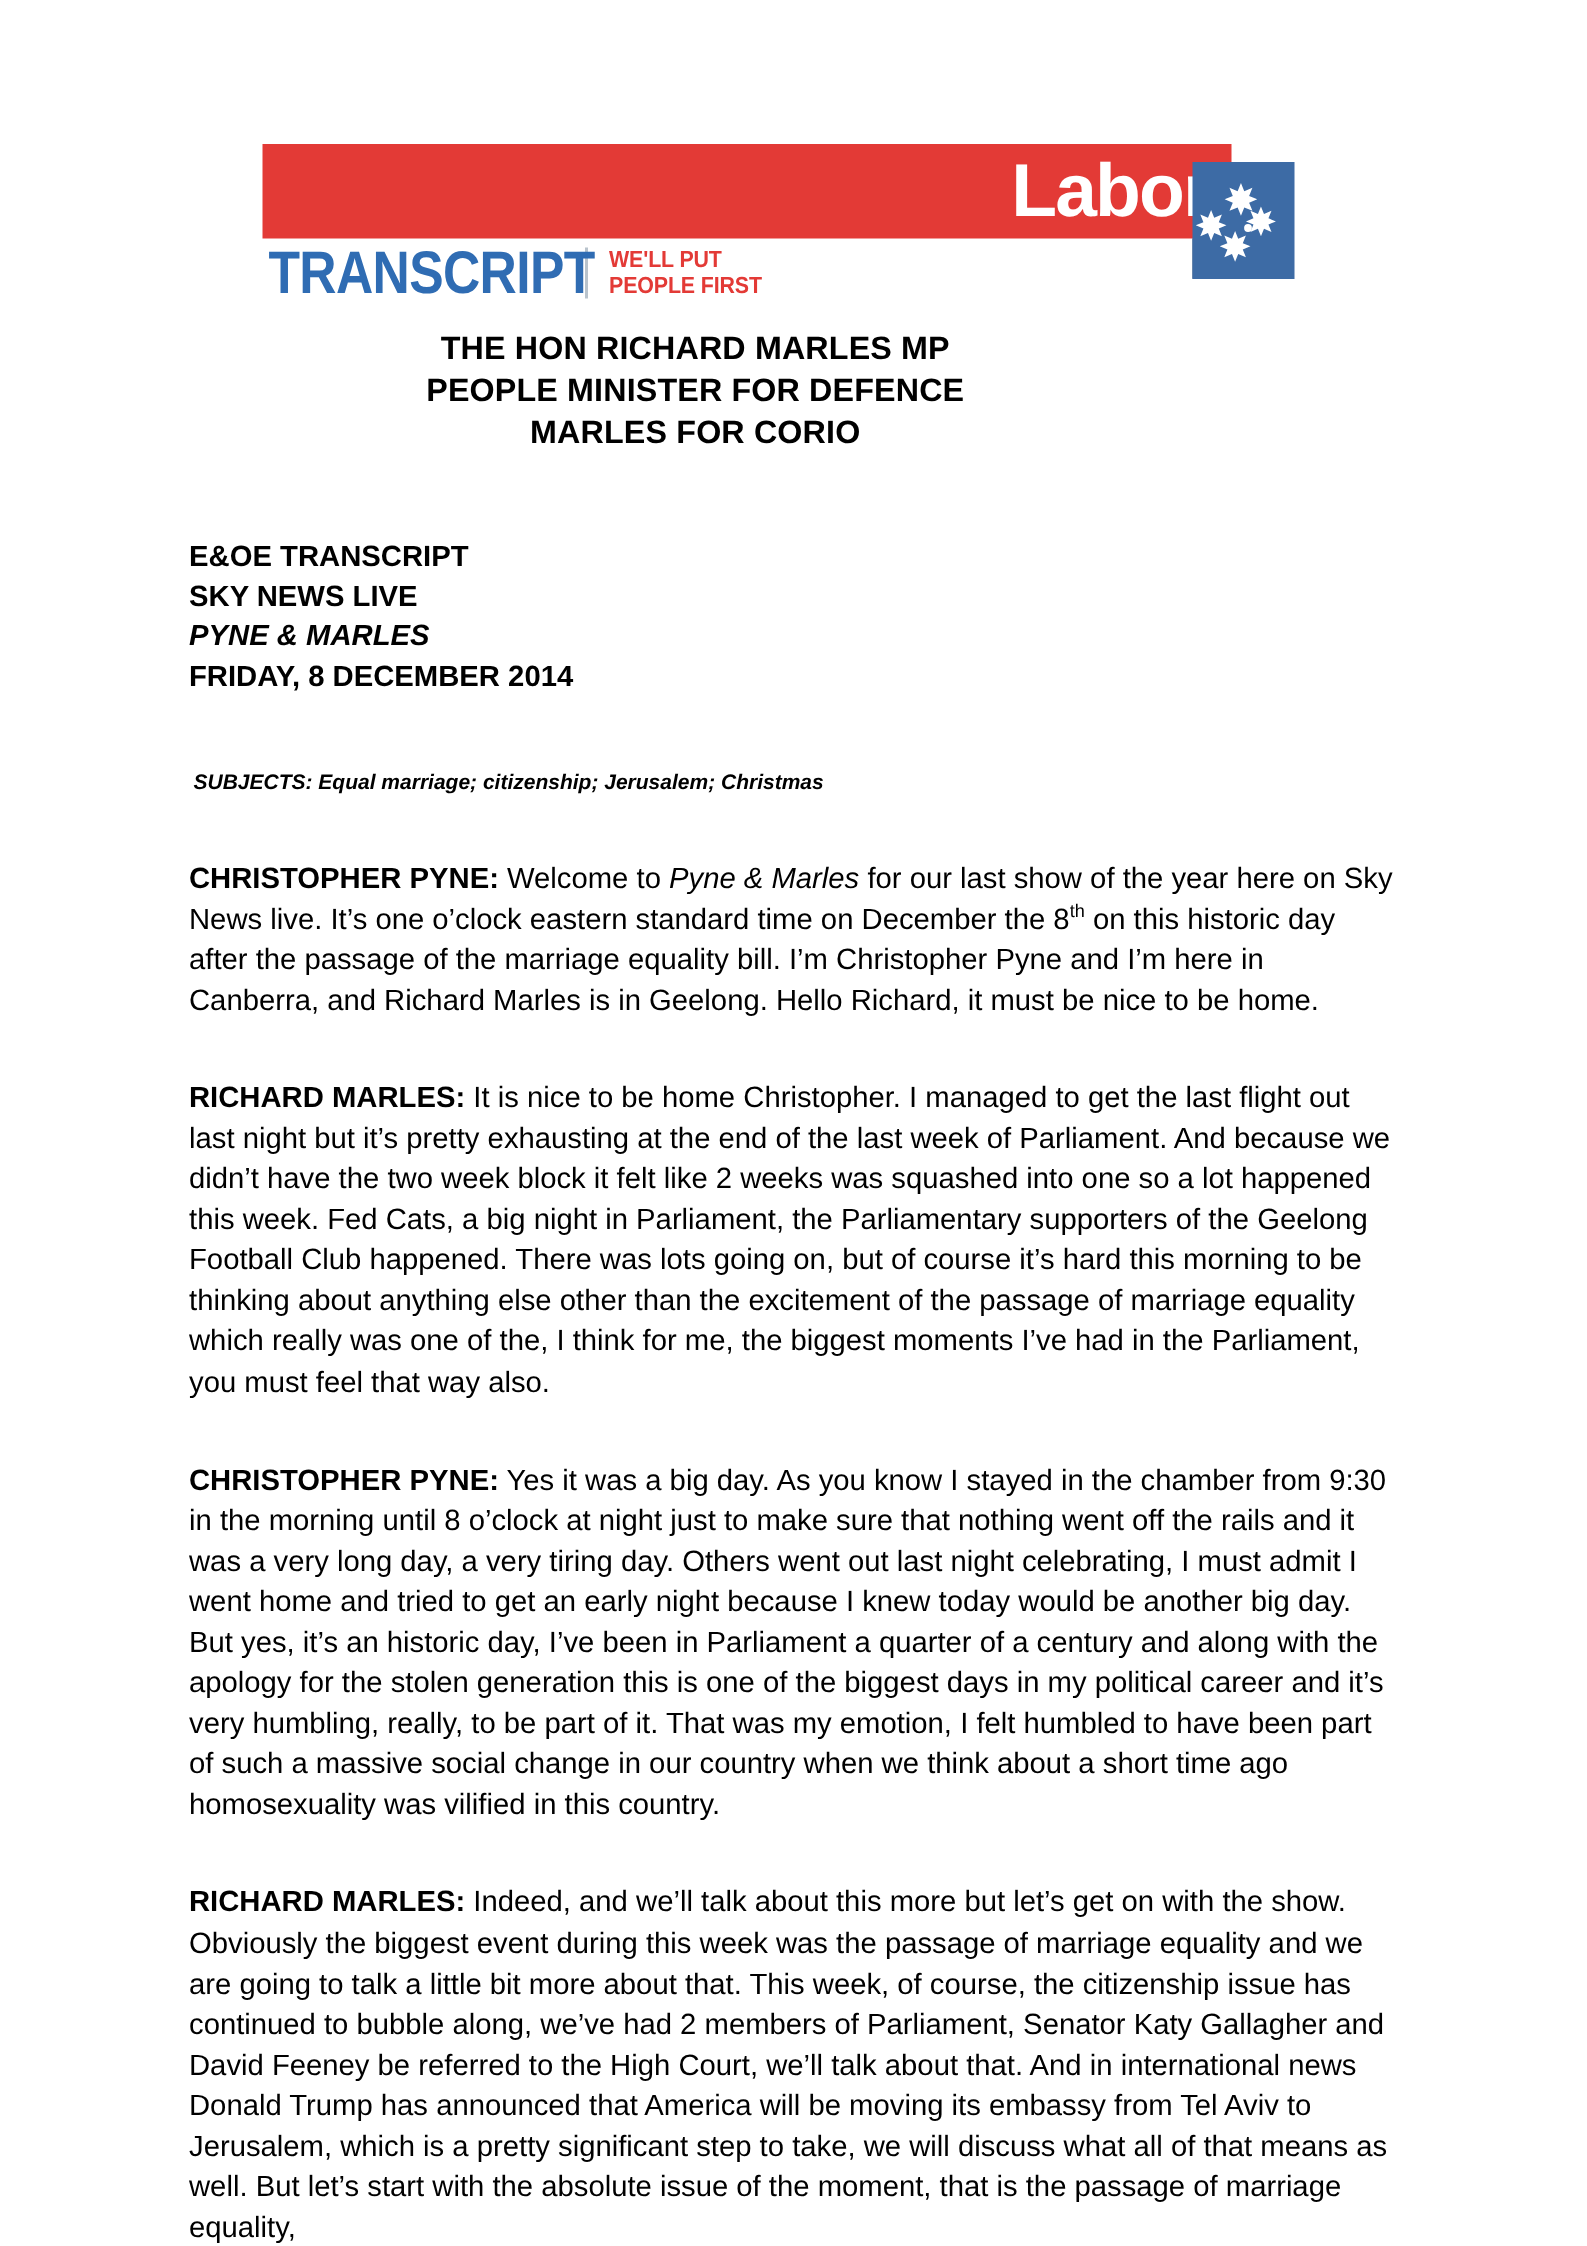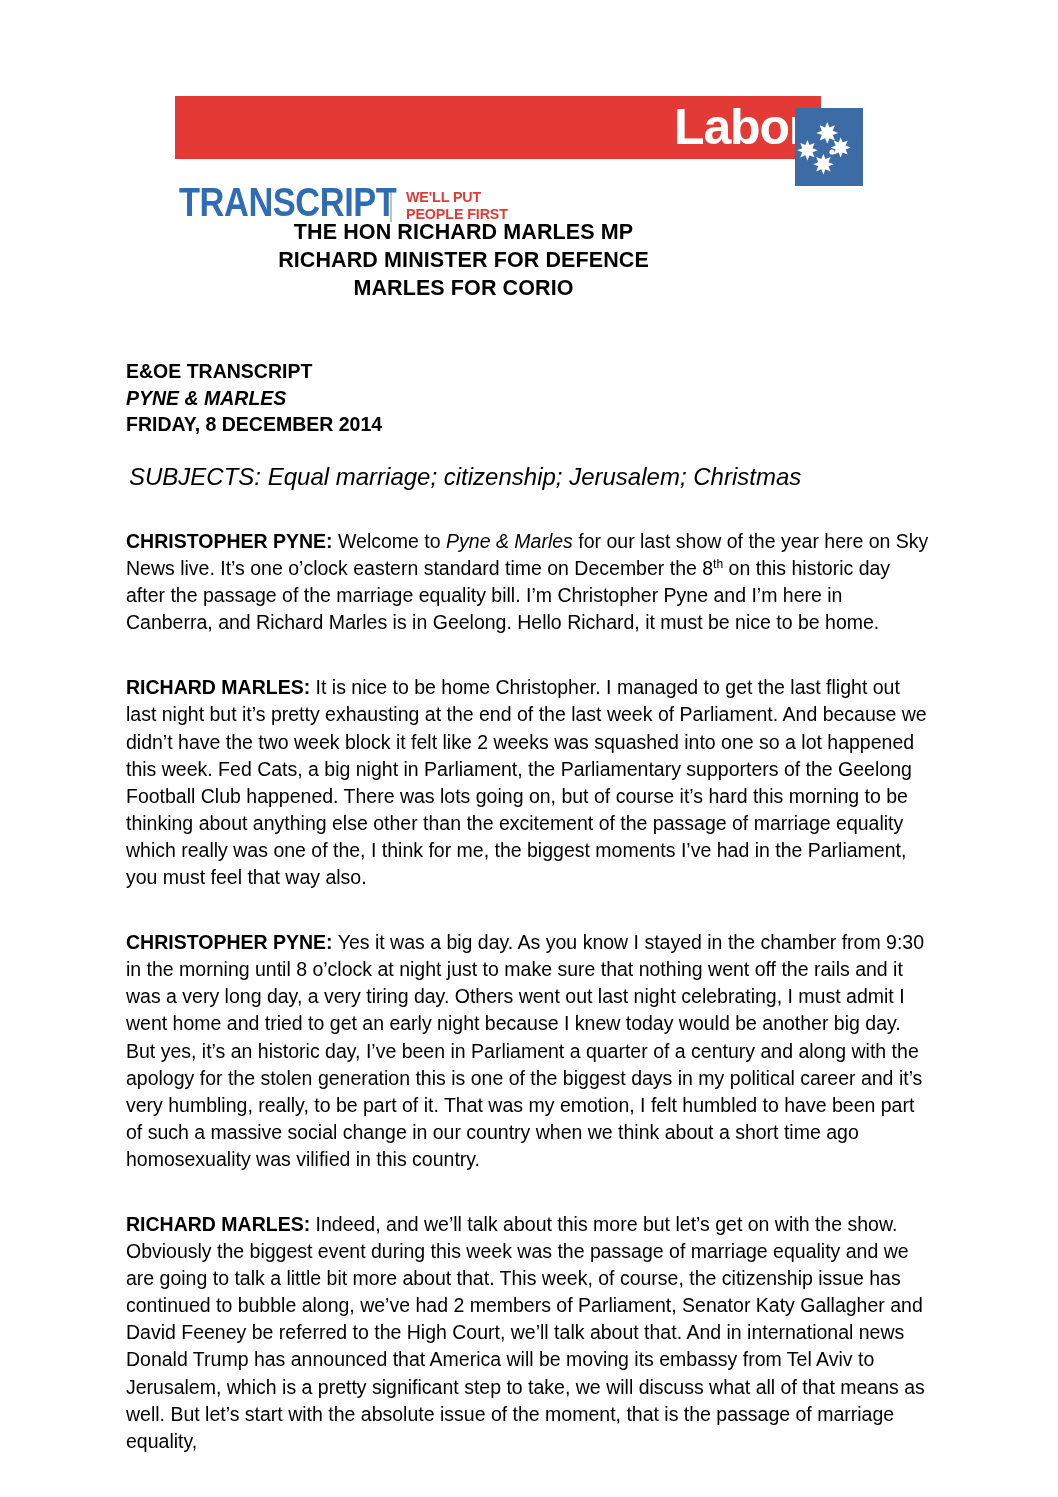--- a/index.html
+++ b/index.html
@@ -72,22 +72,21 @@
     top: 12px;
     width: 68px;
     height: 78px;
   }
 
   .transcript-row {
     position: absolute;
     left: 4px;
     top: 66px;
     display: flex;
-    align-items: flex-end;
-    margin-top: 20px;
+    align-items: center;
   }
   .transcript-word {
     color: #2f6cb3;
     font-family: "Liberation Sans Narrow", "Liberation Sans", sans-serif;
     font-weight: bold;
     font-size: 40px;
     line-height: 40px;
     letter-spacing: -0.5px;
     transform: scaleX(0.86);
     transform-origin: left center;
@@ -134,25 +133,25 @@
   .meta-block {
     font-weight: bold;
     font-size: 19.5px;
     line-height: 26.5px;
   }
   .meta-italic {
     font-weight: bold;
     font-style: italic;
   }
   .subjects {
-    margin-top: 26px;
+    margin-top: 44px;
     margin-left: 3px;
-    font-weight: normal;
+    font-weight: bold;
     font-style: italic;
-    font-size: 24px;
+    font-size: 14px;
     line-height: 26.5px;
   }
   .speech {
     margin-top: 38px;
     font-size: 19.5px;
     line-height: 27.1px;
     text-align: left;
   }
   .speech .spk {
     font-weight: bold;
@@ -200,28 +199,29 @@
       <span class="logo-divider"></span>
       <span class="tagline">
         <span>WE'LL PUT</span><br>
         <span>PEOPLE FIRST</span>
       </span>
     </div>
   </div>
 
   <div class="title-block">
     <div>THE HON RICHARD MARLES MP</div>
-    <div>RICHARD MINISTER FOR DEFENCE</div>
+    <div>PEOPLE MINISTER FOR DEFENCE</div>
     <div>MARLES FOR CORIO</div>
   </div>
 
   <div class="body-area">
 
     <div class="meta-block">
       <div>E&amp;OE TRANSCRIPT</div>
+      <div>SKY NEWS LIVE</div>
       <div class="meta-italic">PYNE &amp; MARLES</div>
       <div>FRIDAY, 8 DECEMBER 2014</div>
     </div>
 
     <div class="subjects">SUBJECTS: Equal marriage; citizenship; Jerusalem; Christmas</div>
 
     <p class="speech">
       <span class="spk">CHRISTOPHER PYNE:</span><span> Welcome to </span><em>Pyne &amp; Marles</em><span> for our last show of the year here on Sky News live. It’s one o’clock eastern standard time on December the 8</span><sup>th</sup><span> on this historic day after the passage of the marriage equality bill. I’m Christopher Pyne and I’m here in Canberra, and Richard Marles is in Geelong. Hello Richard, it must be nice to be home.</span>
     </p>
 

